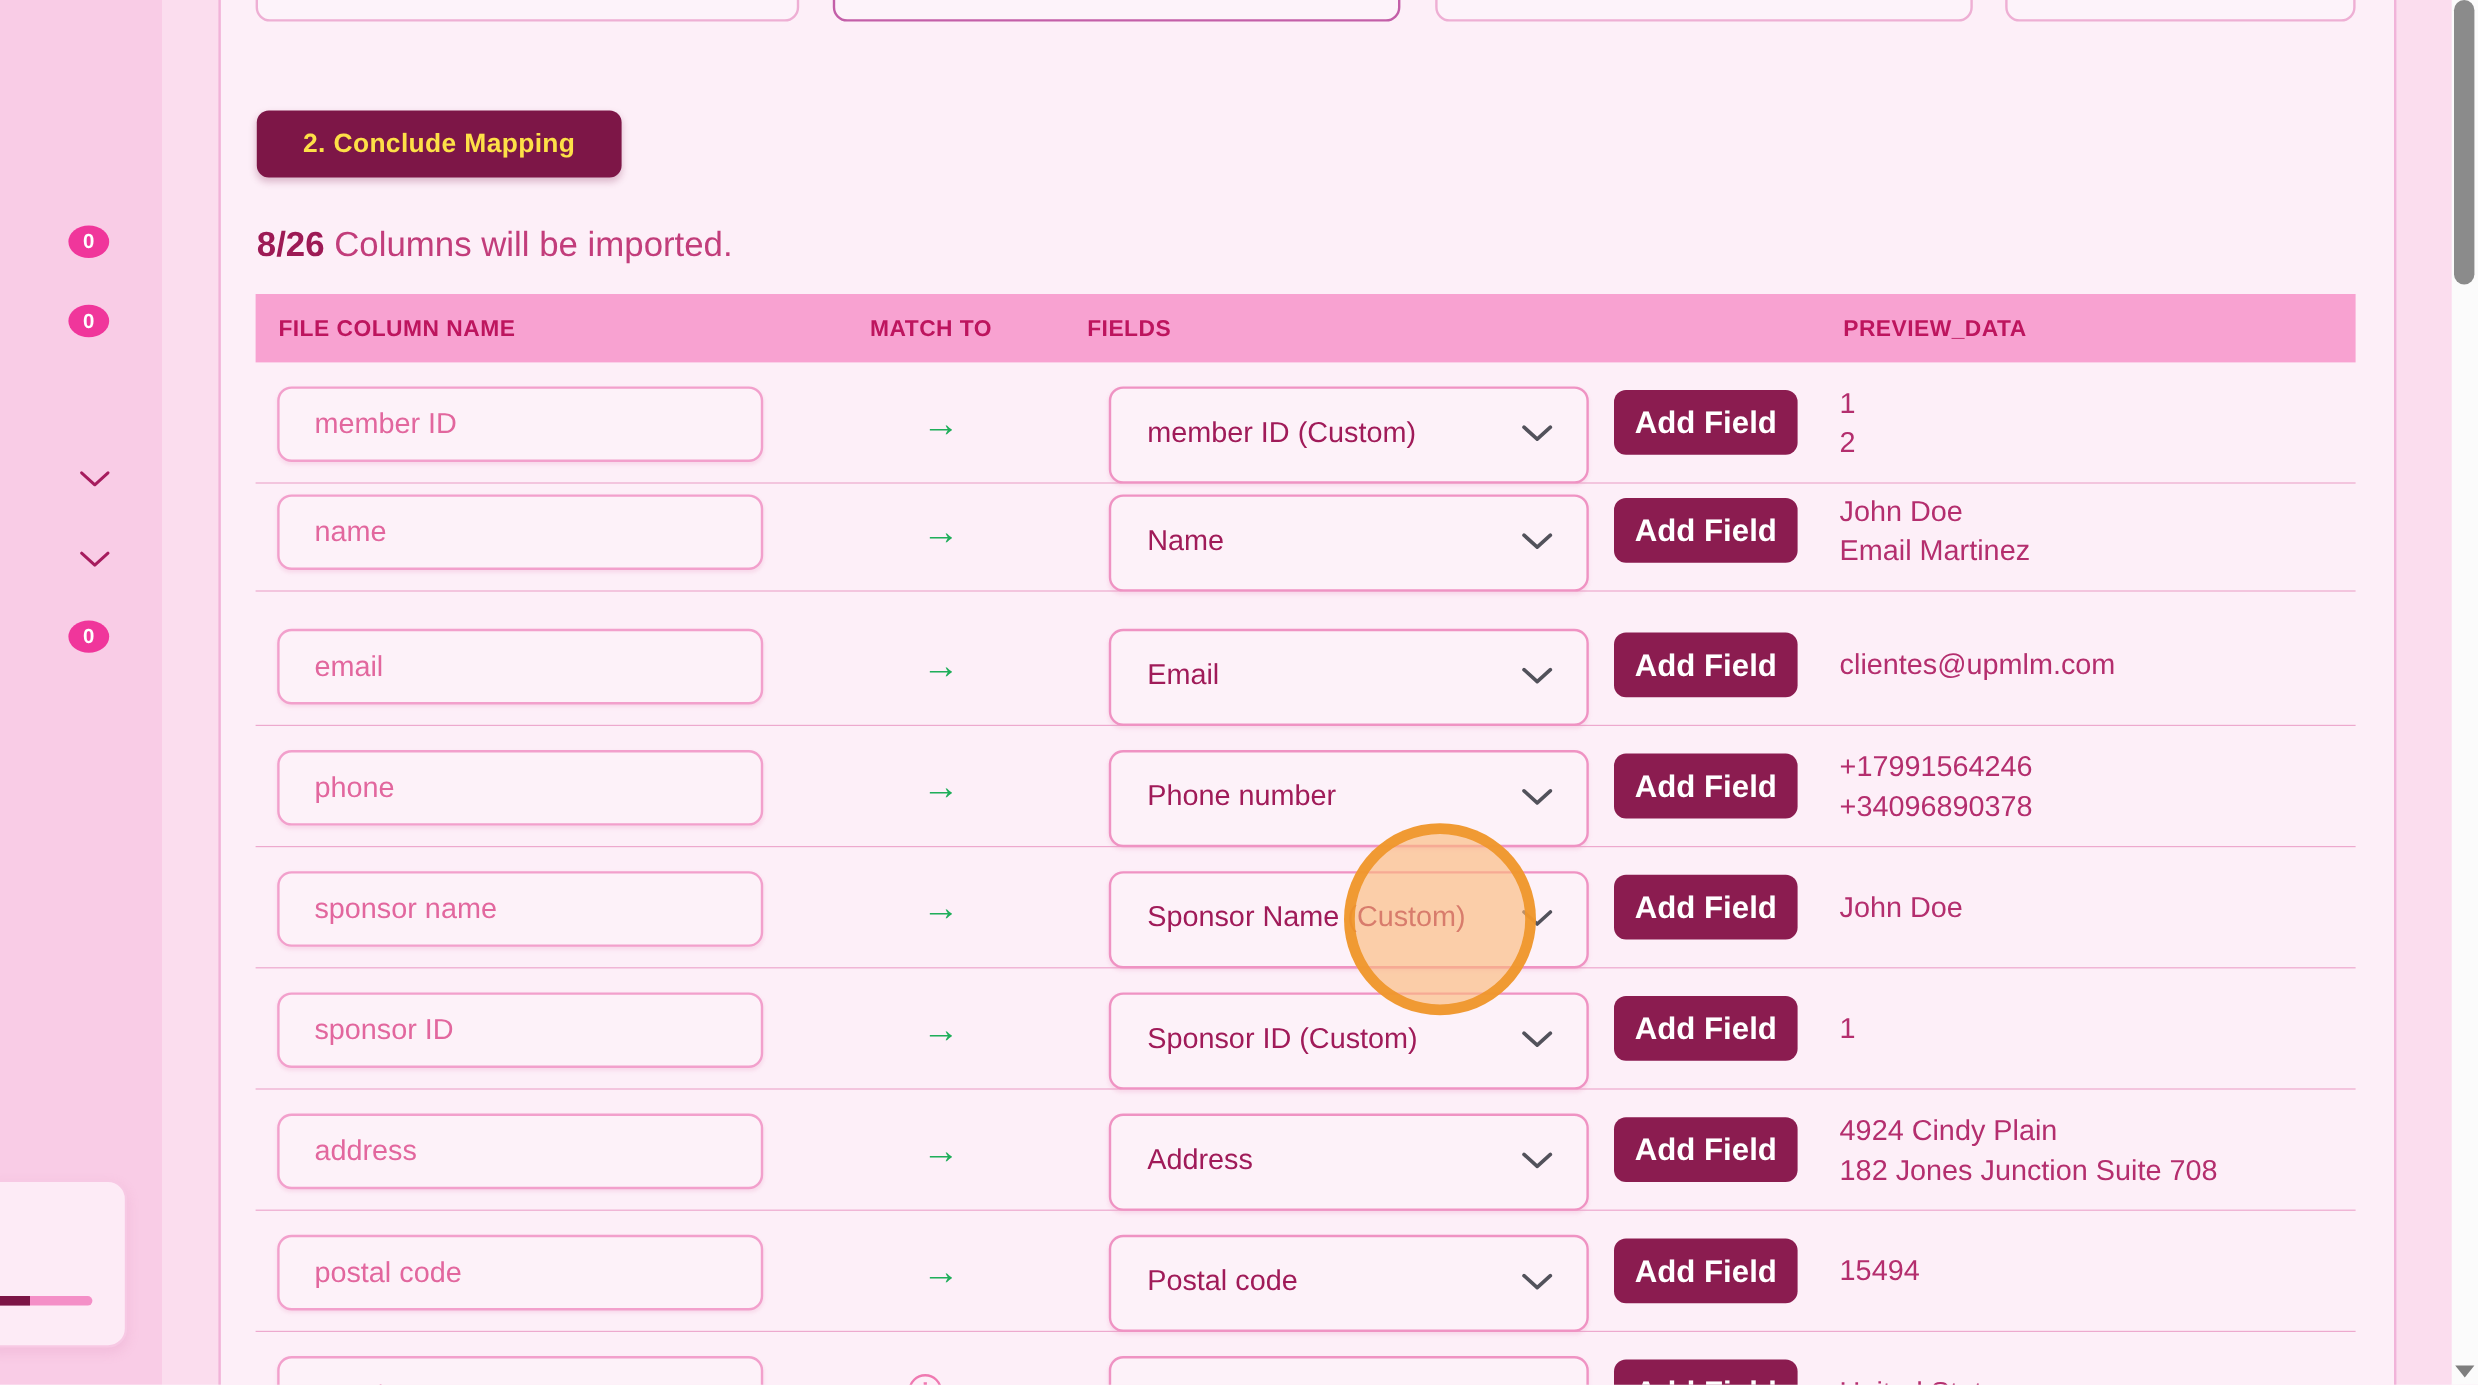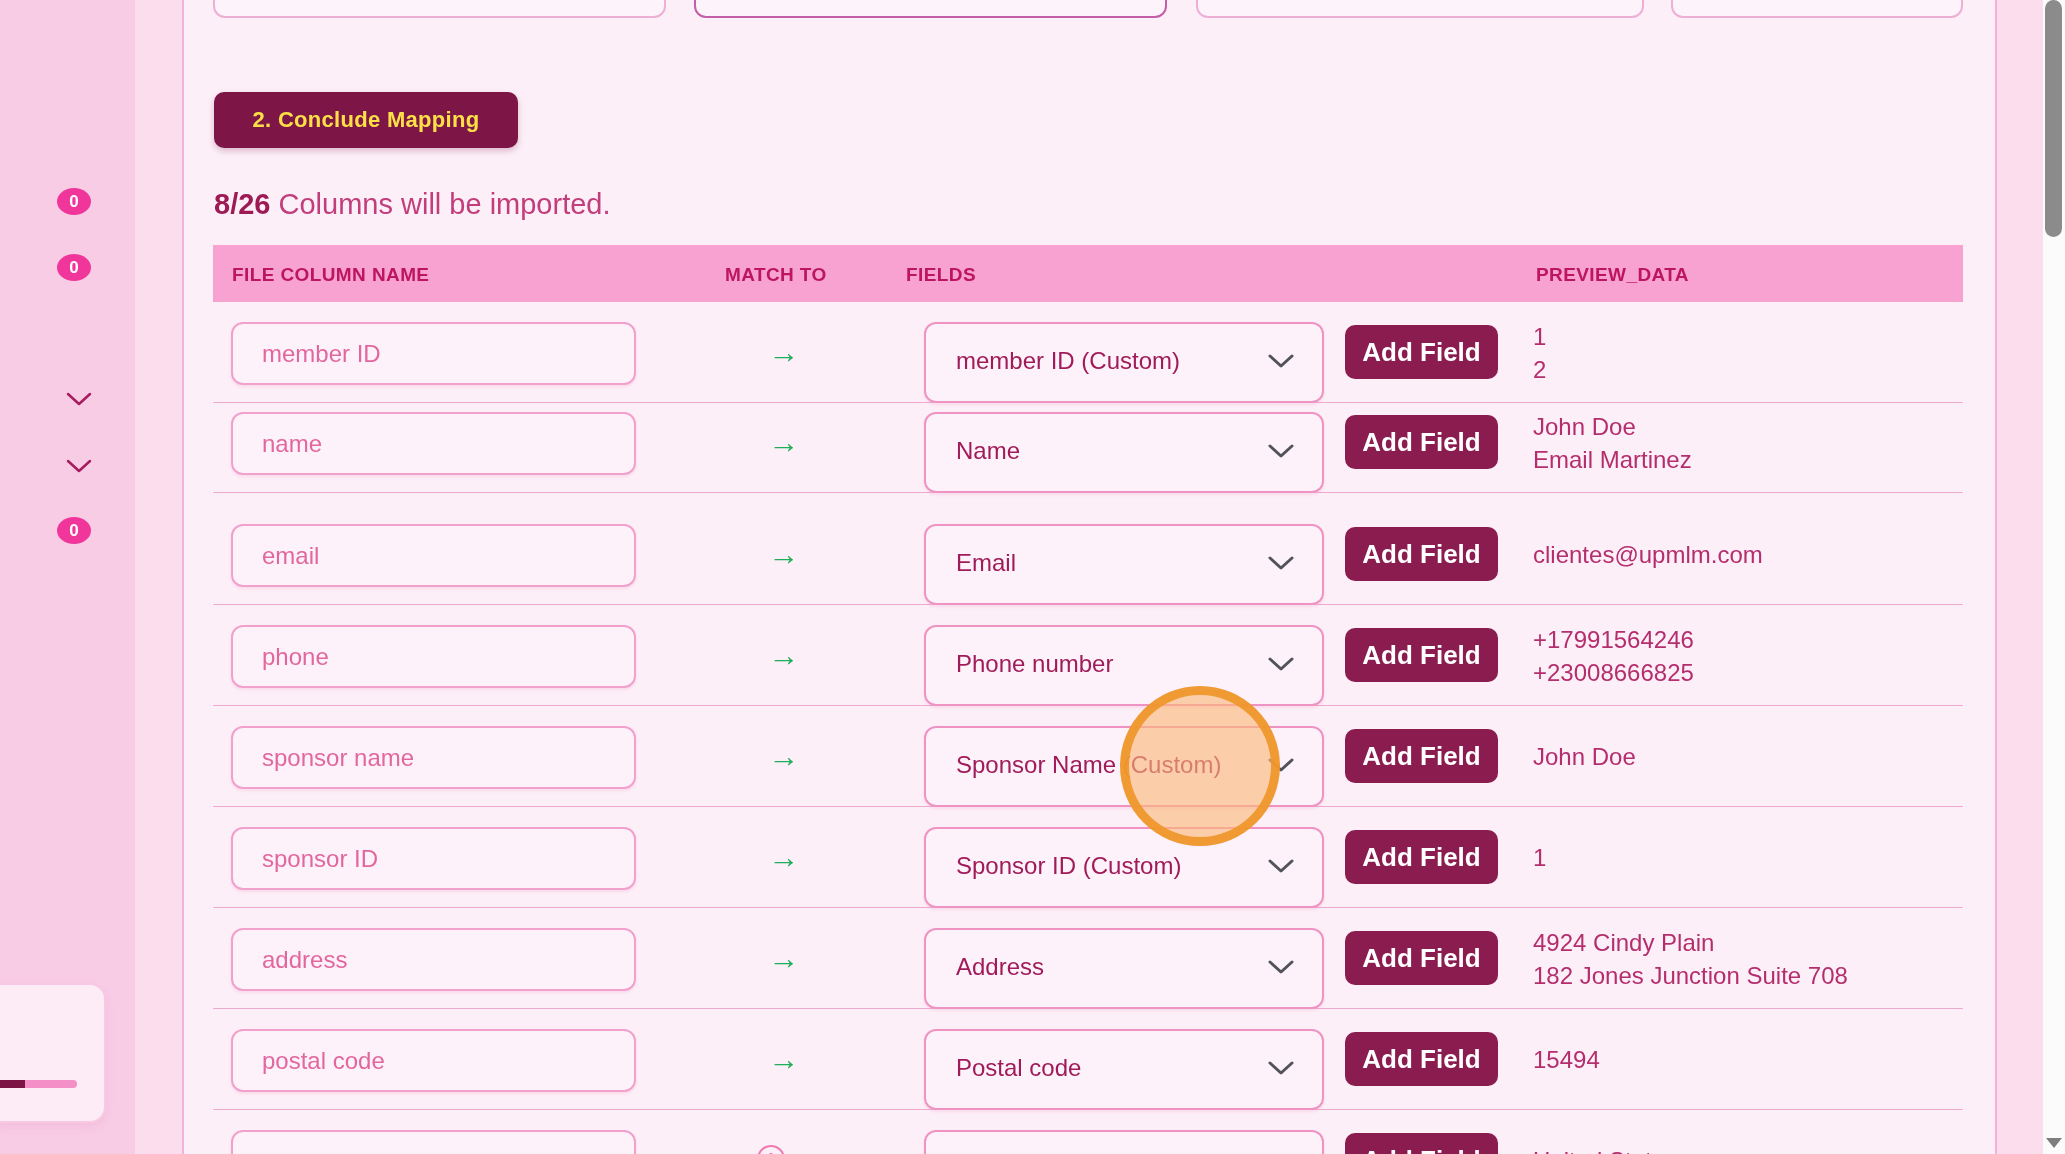--- a/index.html
+++ b/index.html
@@ -177,21 +177,21 @@
     <span class="arrow">→</span>
     <div class="select">
       <span class="select-label">Phone number</span>
       <svg viewBox="0 0 26 14">
           <polyline points="2,2 13,12 24,2"></polyline>
         </svg>
     </div>
     <button class="addfield">Add Field</button>
     <div class="preview">
       <span class="pline">+17991564246</span>
-      <span class="pline">+23008666825</span>
+      <span class="pline">+34096890378</span>
     </div>
   </div>
 
   <div class="row" style="top:404px">
     <input class="colname" value="sponsor name" style="">
     <span class="arrow">→</span>
     <div class="select">
       <span class="select-label">Sponsor Name (Custom)</span>
       <svg viewBox="0 0 26 14">
           <polyline points="2,2 13,12 24,2"></polyline>

